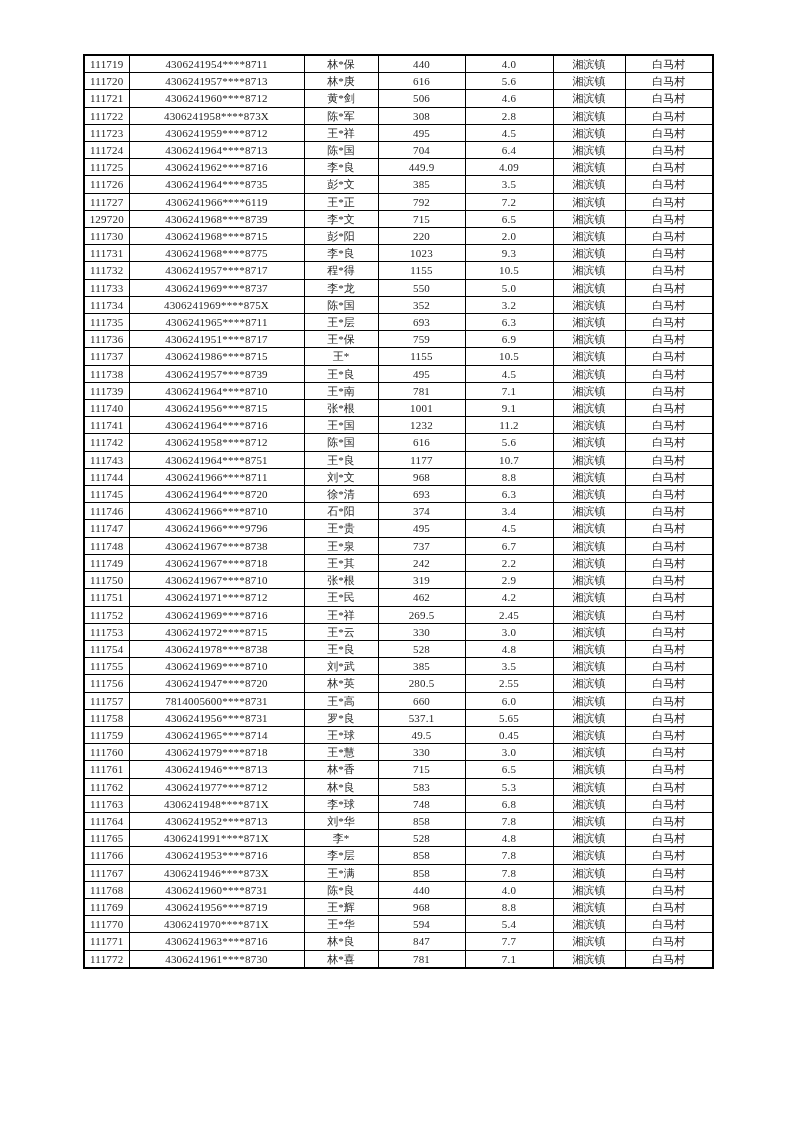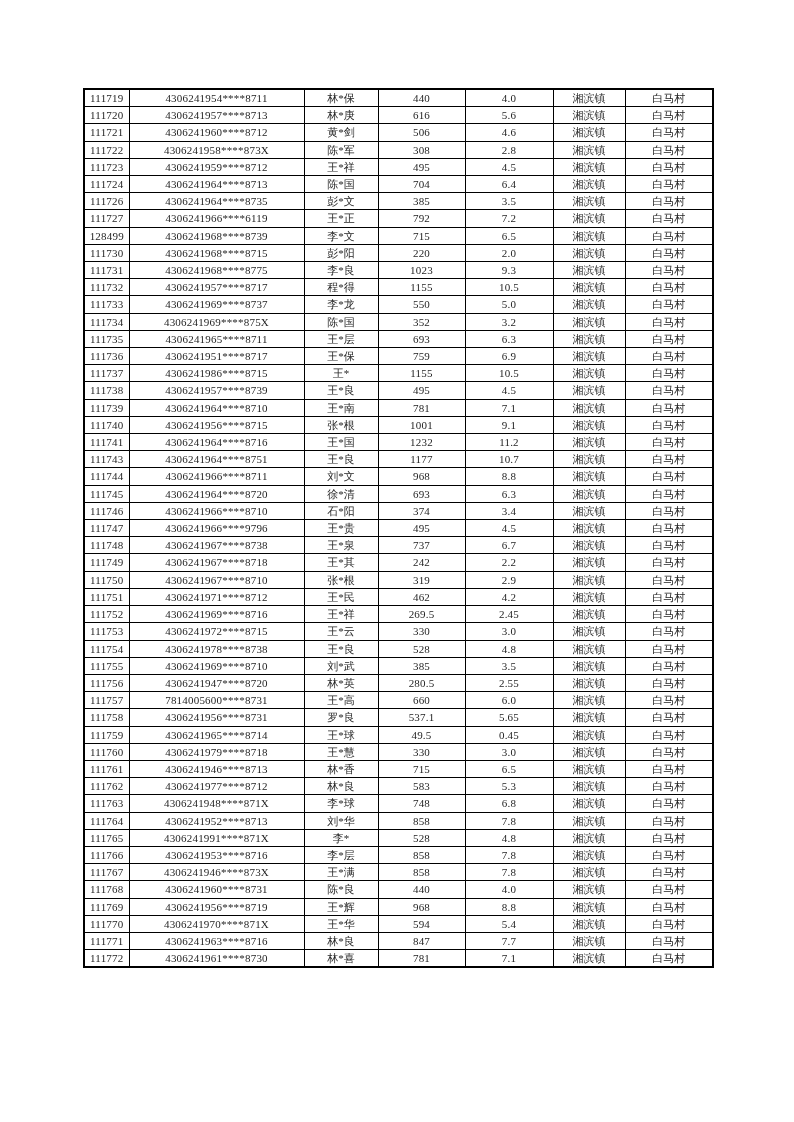--- a/index.html
+++ b/index.html
@@ -10,21 +10,21 @@
   .page {
     position: relative;
     width: 794px;
     height: 1122px;
     background: #ffffff;
     overflow: hidden;
   }
   table.ledger {
     position: absolute;
     left: 83px;
-    top: 88px;
+    top: 54px;
     width: 629px;
     border-collapse: collapse;
     table-layout: fixed;
     border: 2px solid #000000;
   }
   table.ledger td {
     border: 1px solid #000000;
     height: 16.2px;
     padding: 0;
     text-align: center;
@@ -107,39 +107,48 @@
         <tr>
           <td class="col-serial_no">111724</td>
           <td class="col-id_number">4306241964****8713</td>
           <td class="col-name">陈*国</td>
           <td class="col-amount">704</td>
           <td class="col-area_mu">6.4</td>
           <td class="col-town">湘滨镇</td>
           <td class="col-village">白马村</td>
         </tr>
         <tr>
+          <td class="col-serial_no">111725</td>
+          <td class="col-id_number">4306241962****8716</td>
+          <td class="col-name">李*良</td>
+          <td class="col-amount">449.9</td>
+          <td class="col-area_mu">4.09</td>
+          <td class="col-town">湘滨镇</td>
+          <td class="col-village">白马村</td>
+        </tr>
+        <tr>
           <td class="col-serial_no">111726</td>
           <td class="col-id_number">4306241964****8735</td>
           <td class="col-name">彭*文</td>
           <td class="col-amount">385</td>
           <td class="col-area_mu">3.5</td>
           <td class="col-town">湘滨镇</td>
           <td class="col-village">白马村</td>
         </tr>
         <tr>
           <td class="col-serial_no">111727</td>
           <td class="col-id_number">4306241966****6119</td>
           <td class="col-name">王*正</td>
           <td class="col-amount">792</td>
           <td class="col-area_mu">7.2</td>
           <td class="col-town">湘滨镇</td>
           <td class="col-village">白马村</td>
         </tr>
         <tr>
-          <td class="col-serial_no">128499</td>
+          <td class="col-serial_no">129720</td>
           <td class="col-id_number">4306241968****8739</td>
           <td class="col-name">李*文</td>
           <td class="col-amount">715</td>
           <td class="col-area_mu">6.5</td>
           <td class="col-town">湘滨镇</td>
           <td class="col-village">白马村</td>
         </tr>
         <tr>
           <td class="col-serial_no">111730</td>
           <td class="col-id_number">4306241968****8715</td>
@@ -242,20 +251,29 @@
         <tr>
           <td class="col-serial_no">111741</td>
           <td class="col-id_number">4306241964****8716</td>
           <td class="col-name">王*国</td>
           <td class="col-amount">1232</td>
           <td class="col-area_mu">11.2</td>
           <td class="col-town">湘滨镇</td>
           <td class="col-village">白马村</td>
         </tr>
         <tr>
+          <td class="col-serial_no">111742</td>
+          <td class="col-id_number">4306241958****8712</td>
+          <td class="col-name">陈*国</td>
+          <td class="col-amount">616</td>
+          <td class="col-area_mu">5.6</td>
+          <td class="col-town">湘滨镇</td>
+          <td class="col-village">白马村</td>
+        </tr>
+        <tr>
           <td class="col-serial_no">111743</td>
           <td class="col-id_number">4306241964****8751</td>
           <td class="col-name">王*良</td>
           <td class="col-amount">1177</td>
           <td class="col-area_mu">10.7</td>
           <td class="col-town">湘滨镇</td>
           <td class="col-village">白马村</td>
         </tr>
         <tr>
           <td class="col-serial_no">111744</td>

